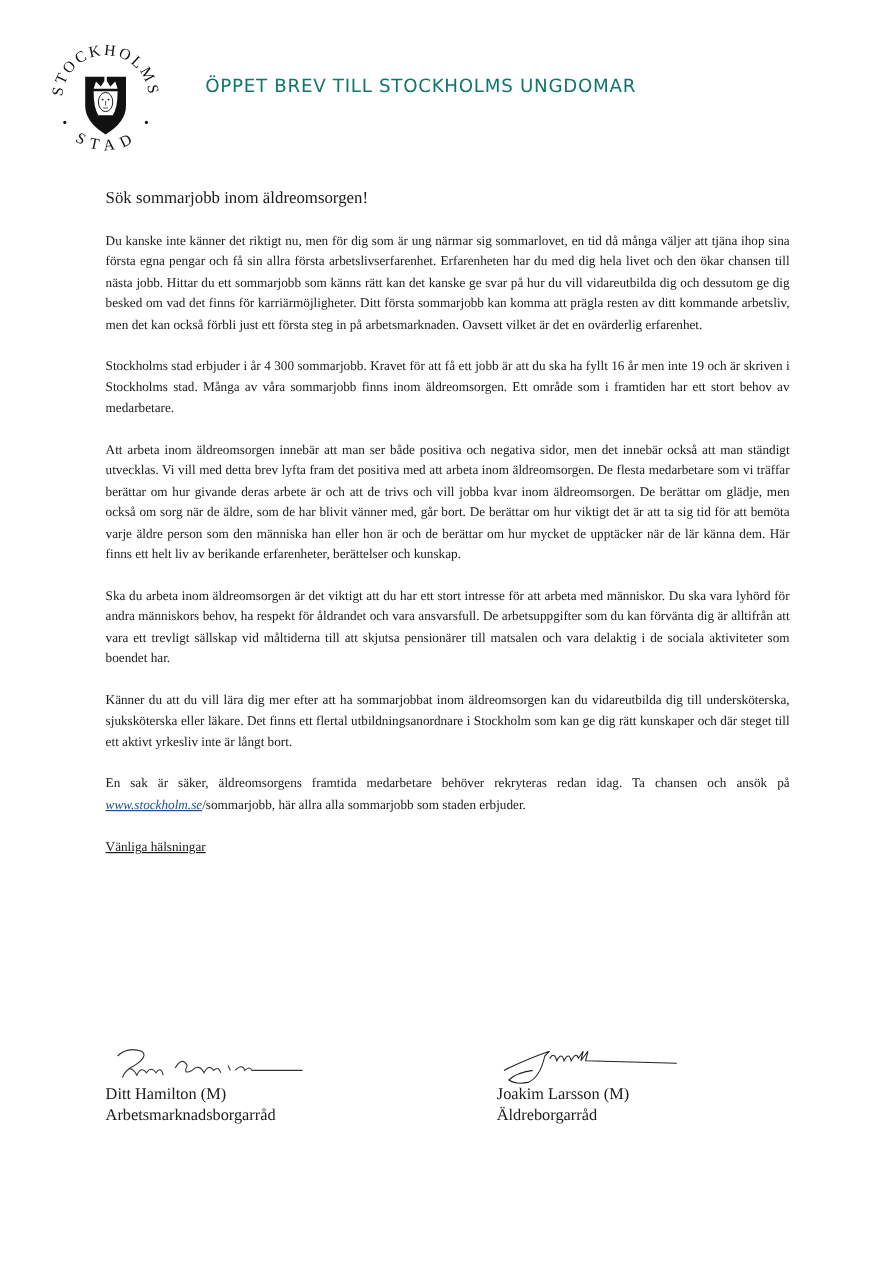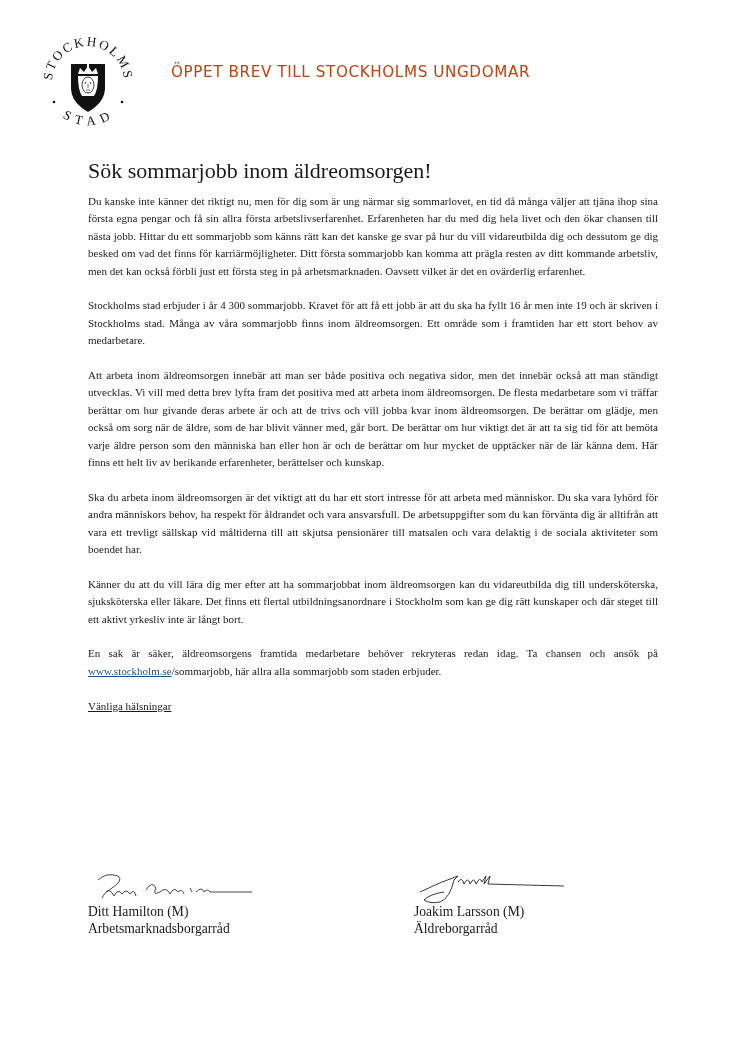--- a/index.html
+++ b/index.html
@@ -1,22 +1,22 @@
 <!DOCTYPE html>
 <html><head>
 <meta charset="utf-8">
 <style>
   html, body { margin: 0; padding: 0; background: #ffffff; }
   body { width: 746px; height: 1056px; position: relative; overflow: hidden; font-family: "Liberation Serif", serif; color: #1a1a1a; }
   .logo { position: absolute; left: 38px; top: 30px; width: 100px; height: 100px; }
-  .header-title { position: absolute; left: 171px; top: 63px; font-family: "DejaVu Sans", sans-serif; font-size: 15.2px; letter-spacing: 0.6px; color: #c2410c; white-space: nowrap; }
-  .subject { position: absolute; left: 88px; top: 158px; font-size: 22px; white-space: nowrap; }
+  .header-title { position: absolute; left: 171px; top: 63px; font-family: "DejaVu Sans", sans-serif; font-size: 15.2px; letter-spacing: 0.6px; color: #0f766e; white-space: nowrap; }
+  .subject { position: absolute; left: 88px; top: 158px; font-size: 14px; white-space: nowrap; }
   .body { position: absolute; left: 88px; top: 193px; width: 570px; font-size: 11px; line-height: 17.4px; }
   .body p { margin: 0 0 17.4px 0; text-align: justify; }
-  a.link { color: #1f4e8c; text-decoration: underline; }
+  a.link { color: #1f4e8c; text-decoration: underline; font-style: italic; }
   .closing { margin-top: 0; text-decoration: underline; }
   .sig-block { position: absolute; top: 868px; font-size: 13.6px; line-height: 17.4px; }
   .sig-left { left: 88px; }
   .sig-right { left: 414px; }
   .sig-img { position: absolute; }
   .sig-name, .sig-title { white-space: nowrap; }
 </style>
 </head>
 <body>
 

